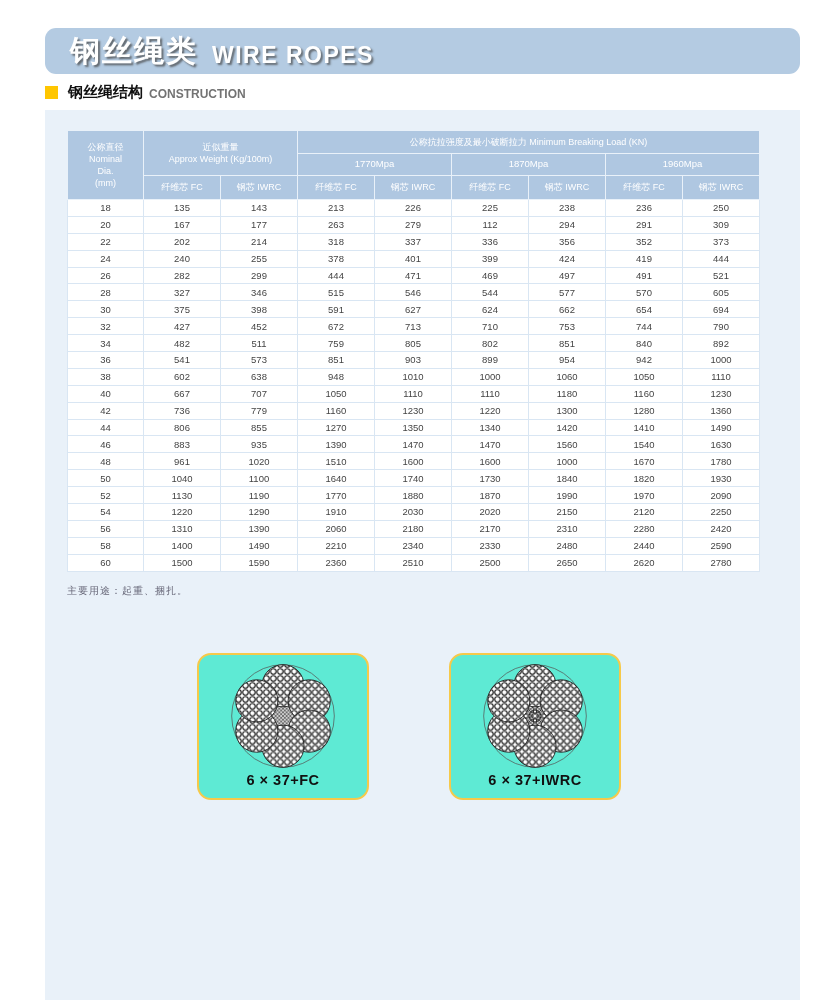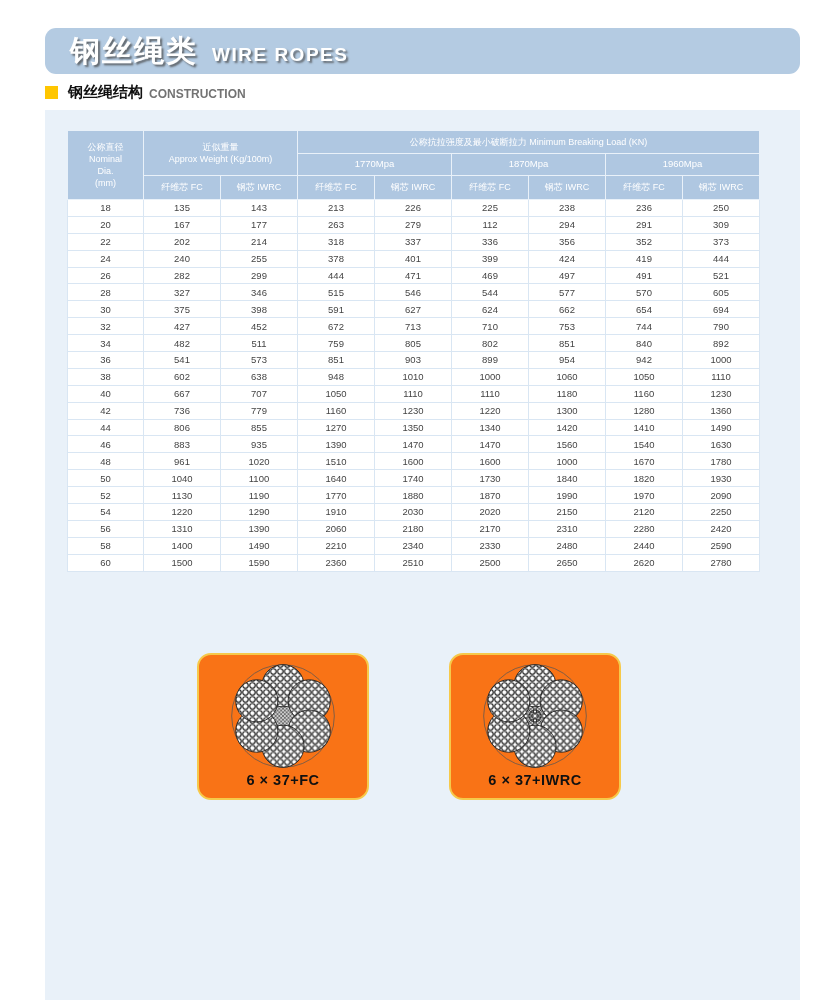--- a/index.html
+++ b/index.html
@@ -11,21 +11,21 @@
   
   .banner{
     position:absolute;left:45px;top:28px;width:755px;height:46px;
     background:#b4cbe2;display:flex;align-items:center;padding-left:25px;box-sizing:border-box;border-radius:11px;
   }
   .banner .zh{
     font-size:30px;font-weight:bold;color:#ffffff;letter-spacing:2px;
     text-shadow:2px 2px 2px rgba(70,70,70,.75);
   }
   .banner .en{
-    font-size:19px;font-weight:bold;color:#ffffff;margin-left:14px;margin-top:8px;
+    font-size:23px;font-weight:bold;color:#ffffff;margin-left:14px;margin-top:8px;
     letter-spacing:1.5px;text-shadow:2px 2px 2px rgba(70,70,70,.7);
   }
   
   .section{
     position:absolute;left:45px;top:83px;display:flex;align-items:center;
   }
   .section .sq{width:13px;height:13px;background:#ffc600;margin-right:10px;}
   .section .zh{font-size:15px;font-weight:bold;color:#111;}
   .section .en{font-size:12px;font-weight:bold;color:#737373;margin-left:6px;margin-top:2px;}
   
@@ -48,21 +48,21 @@
   table.spec th.sub{height:19px;}
   table.spec td{
     background:#ffffff;color:#444;font-size:9.5px;text-align:center;
     border:1px solid #d9e6f3;height:15.9px;padding:0;
   }
   .note{
     margin:12px 0 0 22px;font-size:10px;color:#667;letter-spacing:1px;
   }
   
   .card{
-    position:absolute;width:172px;height:147px;background:#f97316;
+    position:absolute;width:172px;height:147px;background:#5eead4;
     border:2px solid #f6c94a;border-radius:14px;box-sizing:border-box;
     display:flex;flex-direction:column;align-items:center;text-align:right;
   }
   .card.fc{left:197px;top:653px;}
   .card.iwrc{left:449px;top:653px;}
   .card svg{margin-top:6px;}
   .card .lbl{font-size:14.5px;font-weight:bold;color:#111;margin-top:1px;letter-spacing:.5px;}
 </style>
 </head>
 <body>
@@ -357,20 +357,21 @@
           <td>2360</td>
           <td>2510</td>
           <td>2500</td>
           <td>2650</td>
           <td>2620</td>
           <td>2780</td>
         </tr>
       </tbody>
   </table>
 
+  <div class="note">主要用途：起重、捆扎。</div>
 </div>
 
 <div class="card fc">
   <svg width="110" height="110" viewBox="0 0 120 120">
     <defs>
       <pattern id="wfc" patternUnits="userSpaceOnUse" width="7.6" height="7.6">
         <rect width="7.6" height="7.6" fill="#ffffff"></rect>
         <circle cx="3.8" cy="3.8" r="3" fill="#ffffff" stroke="#222" stroke-width="1.3"></circle>
       </pattern>
       <pattern id="hfc" patternUnits="userSpaceOnUse" width="4" height="4">

